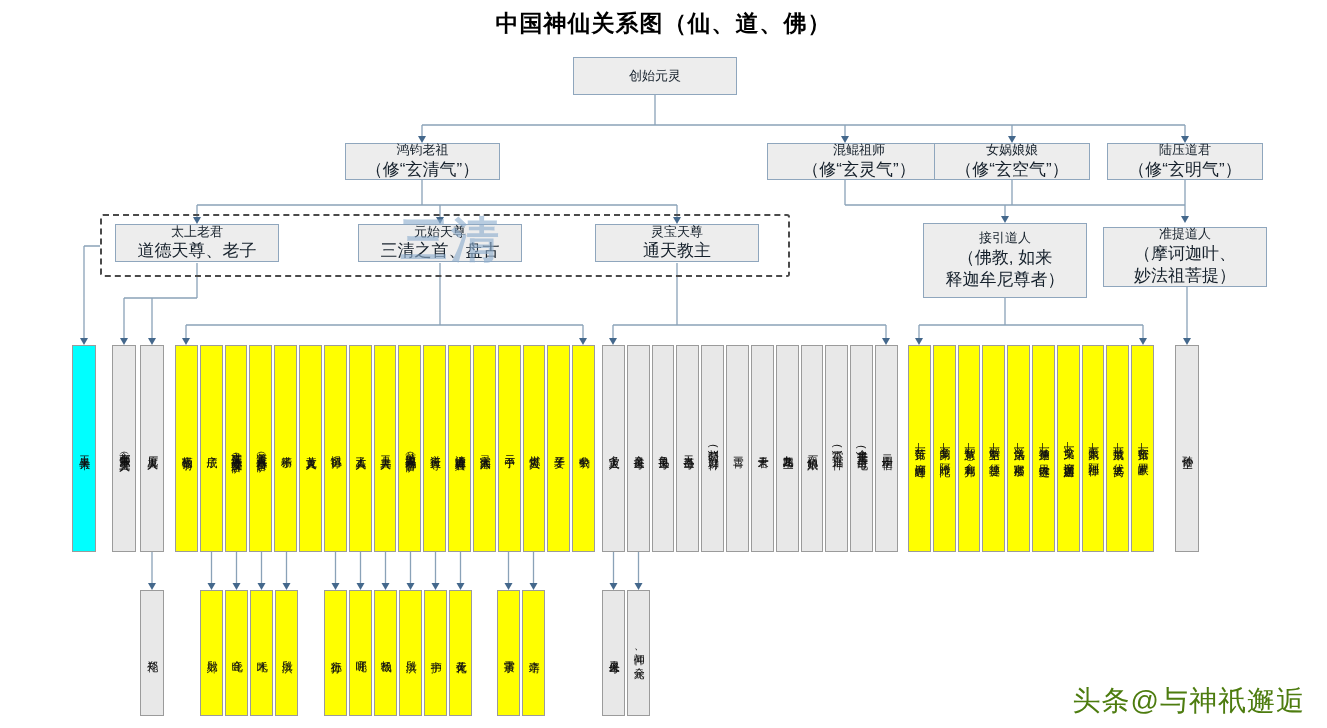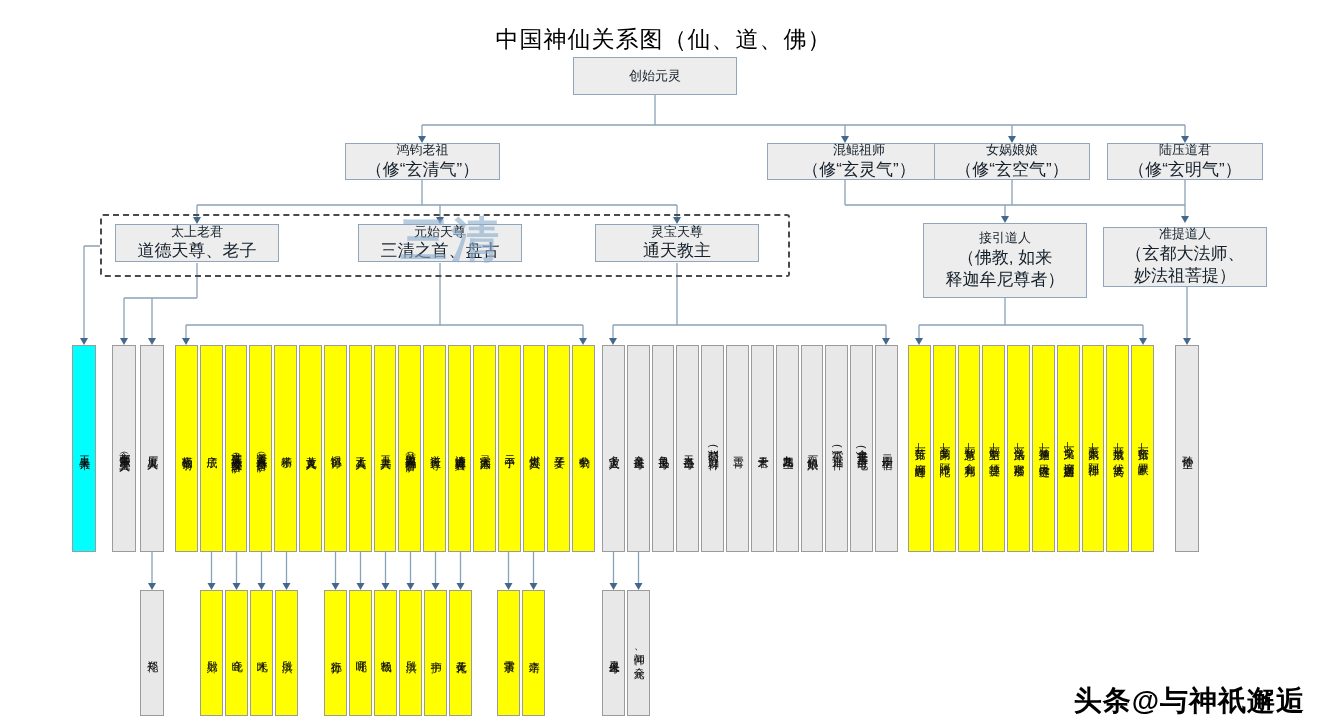--- a/index.html
+++ b/index.html
@@ -1,41 +1,41 @@
 <!DOCTYPE html>
 <html style="--yellow: #ffff00; --cyan: #00ffff; --gray-box: #e8e8e8; --node-fill: #ededed; --node-border: #8fa6bd; --line: #8aa2b8; --arrow: #44688c; --toast-bg: #565658; --sanqing-watermark: #8eaece;"><head>
 <meta charset="utf-8">
 <style>
   *{margin:0;padding:0;box-sizing:border-box}
   html,body{width:1327px;height:728px;background:#fff;overflow:hidden;
     font-family:"Liberation Sans","DejaVu Sans",sans-serif;}
   .stage{position:absolute;left:0;top:0;width:1327px;height:728px}
-  .title{position:absolute;top:24px;left:0;width:100%;text-align:center;
-    font-size:23px;font-weight:normal;color:#000;z-index:3;letter-spacing:1px}
+  .title{position:absolute;top:8px;left:0;width:100%;text-align:center;
+    font-size:23px;font-weight:bold;color:#000;z-index:3;letter-spacing:1px}
   svg.lines{position:absolute;left:0;top:0;z-index:1}
   svg.lines path{stroke:var(--line,#8aa2b8);stroke-width:1.3;fill:none}
   svg.lines g.arrows polygon{fill:var(--arrow,#44688c)}
   .box{position:absolute;background:var(--node-fill,#ededed);border:1px solid var(--node-border,#8fa6bd);
     display:flex;flex-direction:column;align-items:center;justify-content:center;
     z-index:2;font-size:13px;color:#15202b;line-height:1.3;text-align:right}
   .box .sub{font-size:17px}
   .dashed{position:absolute;border:2px dashed #4a4a4a;z-index:1;border-radius:3px;background:transparent}
   .sanqing{position:absolute;font-size:48px;color:var(--sanqing-watermark,rgba(150,180,215,0.6));
     opacity:.62;z-index:3;letter-spacing:3px;font-weight:bold;pointer-events:none}
   .col-group{position:absolute;display:flex;gap:2px;z-index:2}
   .vcol{flex:1;display:flex;align-items:center;justify-content:center;border:1px solid #9b9b9b;min-width:0}
   .single{position:absolute;z-index:2}
   .yellow{background:var(--yellow,#ffff00)}
   .grayc{background:var(--gray-box,#e8e8e8)}
   .cyan{background:var(--cyan,#00ffff)}
   .vtext{writing-mode:vertical-rl;font-size:11px;letter-spacing:1px;color:#101010;line-height:1.05;white-space:nowrap}
   .toast{position:absolute;background:var(--toast-bg,rgba(86,86,88,.95));border-radius:23px;
     display:flex;align-items:center;justify-content:center;color:#fff;font-size:15px;
     z-index:10;letter-spacing:2px}
-  .byline{position:absolute;font-size:28px;font-weight:bold;color:#000000;z-index:10;letter-spacing:1px}
+  .byline{position:absolute;font-size:28px;font-weight:normal;color:#4d7c0f;z-index:10;letter-spacing:1px}
 </style>
 </head>
 <body>
 
 <div class="stage">
 
   <div class="title">中国神仙关系图（仙、道、佛）</div>
 
   <svg class="lines" width="1327" height="728" viewBox="0 0 1327 728">
     <path d="M655 95V125 M422 125H1185 M422 125V138 M845 125V138 M1012 125V138 M1185 125V138
@@ -125,21 +125,21 @@
     <div>灵宝天尊</div>
     <div class="sub">通天教主</div>
   </div>
   <div class="box" style="left:923px;top:223px;width:164px;height:75px">
     <div>接引道人</div>
     <div class="sub">（佛教, 如来</div>
     <div class="sub">释迦牟尼尊者）</div>
   </div>
   <div class="box" style="left:1103px;top:227px;width:164px;height:60px">
     <div>准提道人</div>
-    <div class="sub">（玄都大法师、</div>
+    <div class="sub">（摩诃迦叶、</div>
     <div class="sub">妙法祖菩提）</div>
   </div>
 
   <div class="vcol single cyan" style="left:72px;top:345px;width:24px;height:207px">
     <span class="vtext">玉皇大帝</span>
   </div>
   <div class="vcol single grayc" style="left:112px;top:345px;width:24px;height:207px">
     <span class="vtext">玄都大法师（无上真人）</span>
   </div>
   <div class="vcol single grayc" style="left:140px;top:345px;width:24px;height:207px">

